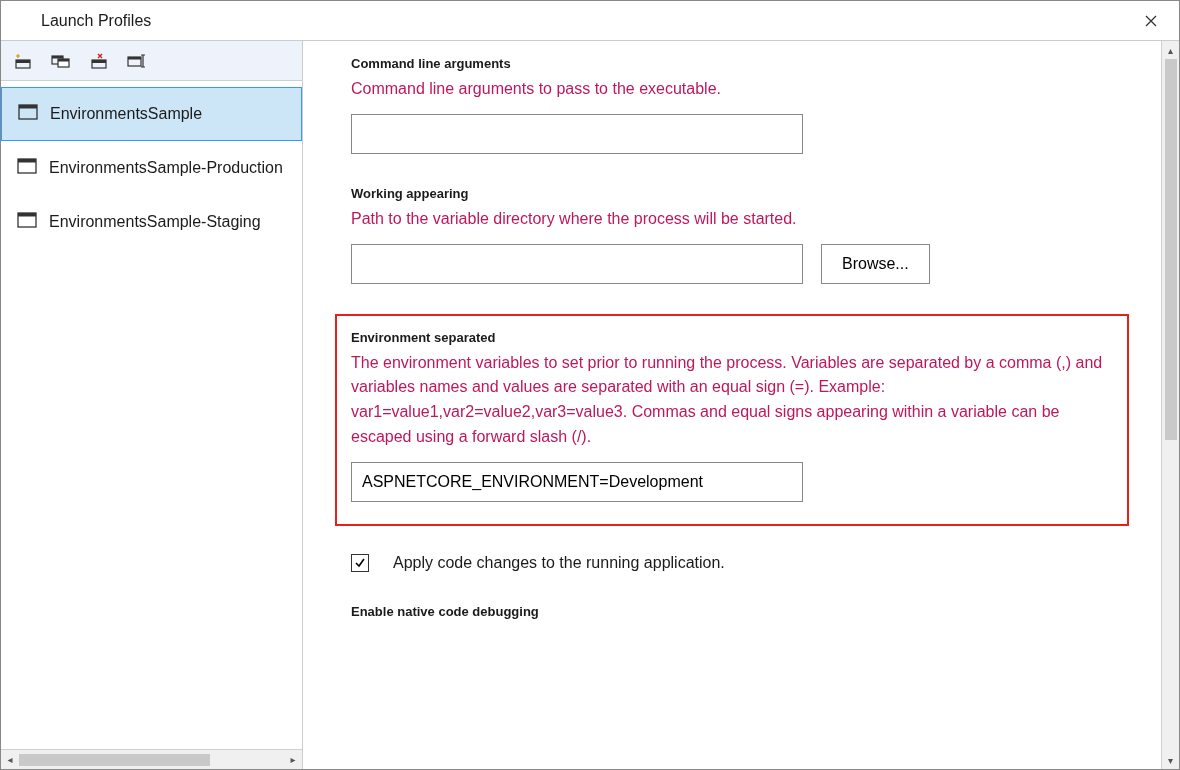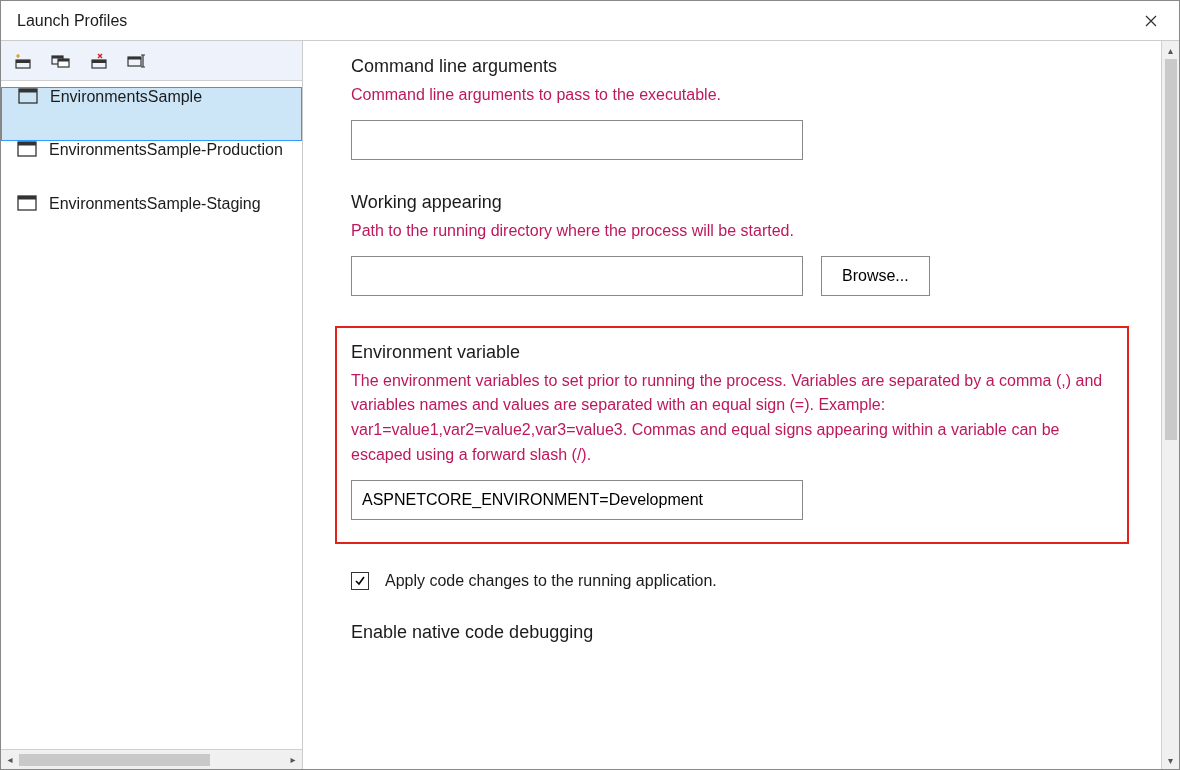--- a/index.html
+++ b/index.html
@@ -17,20 +17,21 @@
   .titlebar {
     height: 40px;
     display: flex;
     align-items: center;
     justify-content: space-between;
     padding: 0 12px 0 16px;
     border-bottom: 1px solid #ccc;
   }
   .titlebar .title {
     font-size: 16px;
+    margin-left: 24px;
   }
   .titlebar .close {
     width: 32px;
     height: 32px;
     display: flex;
     align-items: center;
     justify-content: center;
     font-size: 14px;
     color: #333;
     cursor: default;
@@ -62,21 +63,21 @@
     justify-content: center;
   }
   .profile-list {
     flex: 1;
     overflow: hidden;
     padding-top: 6px;
   }
   .profile-item {
     height: 54px;
     display: flex;
-    align-items: flex-start;
+    align-items: center;
     padding-left: 16px;
     gap: 12px;
     font-size: 16px;
     white-space: nowrap;
     overflow: hidden;
   }
   .profile-item.selected {
     background: #cde6f7;
     border: 1px solid #3399ff;
     margin: 0;
@@ -119,22 +120,22 @@
   }
   .content {
     flex: 1;
     padding: 15px 40px 0 48px;
     overflow: hidden;
   }
   .section {
     margin-bottom: 32px;
   }
   .section-title {
-    font-size: 18px;
-    font-weight: 400;
+    font-size: 13px;
+    font-weight: 700;
     margin-bottom: 6px;
   }
   .section-desc {
     font-size: 16px;
     color: #be185d;
     line-height: 1.55;
     margin-bottom: 12px;
   }
   .row {
     display: flex;
@@ -160,21 +161,21 @@
   }
   .highlight-box {
     border: 2px solid #e2231a;
     padding: 14px 14px 22px 14px;
     margin-left: -16px;
     margin-right: -8px;
     margin-top: -2px;
   }
   .checkbox-row {
     display: flex;
-    gap: 16px;
+    gap: 24px;
     font-size: 16px;
     margin-top: 0;
   }
   .checkbox {
     width: 18px;
     height: 18px;
     border: 1px solid #333;
     display: flex;
     align-items: center;
     justify-content: center;
@@ -302,30 +303,30 @@
     <div class="content">
 
       <div class="section">
         <div class="section-title">Command line arguments</div>
         <div class="section-desc">Command line arguments to pass to the executable.</div>
         <input class="text-input" type="text" value="" style="">
       </div>
 
       <div class="section">
         <div class="section-title">Working appearing</div>
-        <div class="section-desc">Path to the running directory where the process will be started.</div>
+        <div class="section-desc">Path to the variable directory where the process will be started.</div>
         <div class="row">
           <input class="text-input" type="text" value="" style="">
           <button class="browse-btn">Browse...</button>
         </div>
       </div>
 
       <div class="highlight-box">
         <div class="section" style="margin-bottom:0">
-          <div class="section-title">Environment variable</div>
+          <div class="section-title">Environment separated</div>
           <div class="section-desc">The environment variables to set prior to running the process. Variables are separated by a comma (,) and variables names and values are separated with an equal sign (=). Example: var1=value1,var2=value2,var3=value3. Commas and equal signs appearing within a variable can be escaped using a forward slash (/).</div>
           <input class="text-input" type="text" value="ASPNETCORE_ENVIRONMENT=Development" style="">
         </div>
       </div>
 
       <div class="section" style="margin-top:28px">
         <div class="checkbox-row">
           <div class="checkbox">
             <svg width="12" height="12" viewBox="0 0 12 12">
                 <path d="M2 6 L5 9 L10 2" stroke="#000" stroke-width="1.6" fill="none"></path>

